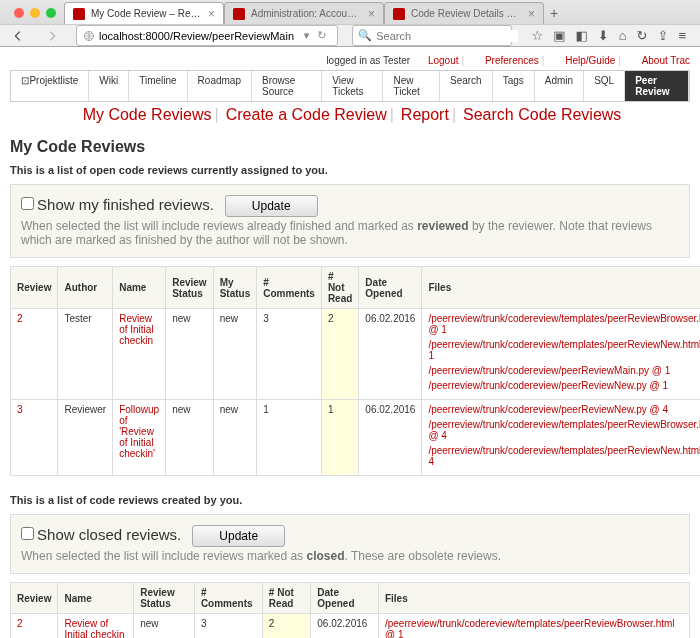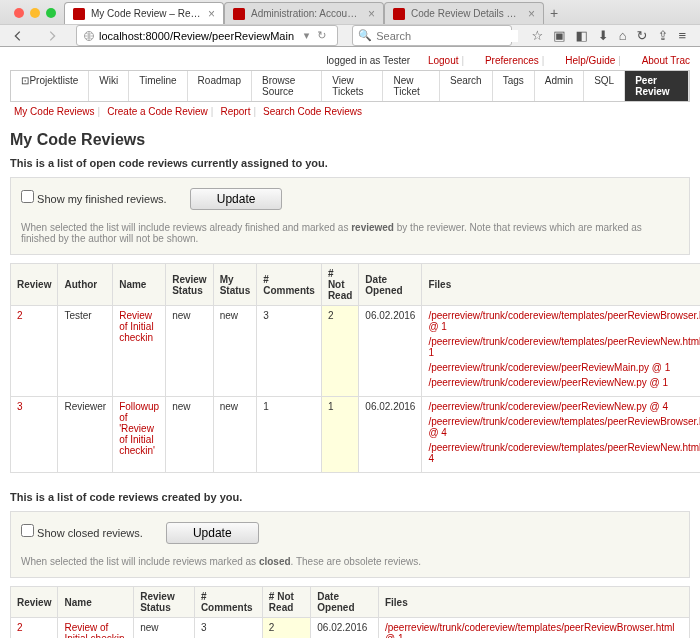--- a/index.html
+++ b/index.html
@@ -27,29 +27,29 @@
 .search-box input{border:none;outline:none;flex:1;font-size:11px}
 .tool-icons{display:flex;gap:10px;color:#555;padding:0 6px}
 .tool-icons span{cursor:pointer;font-size:13px}
 .page{padding:6px 10px 20px}
 .metanav{text-align:right;font-size:10px;padding:2px 0}
 .metanav a{color:#b00;text-decoration:none;margin-left:15px}
 .metanav .sep{color:#ccc;margin:0 3px}
 .mainnav{display:flex;border:1px solid #ccc;background:#fff;margin-top:2px}
 .mainnav a{padding:4px 10px;font-size:10px;color:#333;text-decoration:none;border-right:1px solid #ddd;cursor:pointer}
 .mainnav a.active{background:#333;color:#fff;font-weight:bold}
-.ctxnav{text-align:left;font-size:10px;padding:4px 0}
+.ctxnav{text-align:center;font-size:16px;padding:4px 0}
 .ctxnav a{color:#b00;text-decoration:none;margin-left:4px}
 .ctxnav .sep{color:#ccc;margin:0 3px}
 h1{font-size:16px;margin:10px 0 8px;font-weight:bold}
 .subtitle{font-weight:bold;font-size:11px;margin:0 0}
 .form-row{background:#f7f7f0;border:1px solid #ddd;padding:10px;margin:8px 0}
-.form-row label{font-size:11px;margin-right:20px}
+.form-row label{font-size:15px;margin-right:8px}
 .btn{background:linear-gradient(#fafafa,#e0e0e0);border:1px solid #aaa;border-radius:3px;padding:3px 26px;font-size:12px;cursor:pointer}
-.help{color:#888;font-size:10px;margin-top:12px}
+.help{color:#888;font-size:12px;margin-top:2px}
 .help b{color:#666}
 table.listing{width:100%;border-collapse:collapse;margin:8px 0 18px;font-size:10px}
 table.listing th{background:#f7f7f0;border:1px solid #ddd;padding:4px 6px;text-align:left;font-weight:bold}
 table.listing td{border:1px solid #ddd;padding:4px 6px;vertical-align:top}
 table.listing a{color:#b00;text-decoration:none}
 .col-notread{background:#ffffdd}
 .file-list div{margin-bottom:4px}
 </style>
 </head>
 <body>

